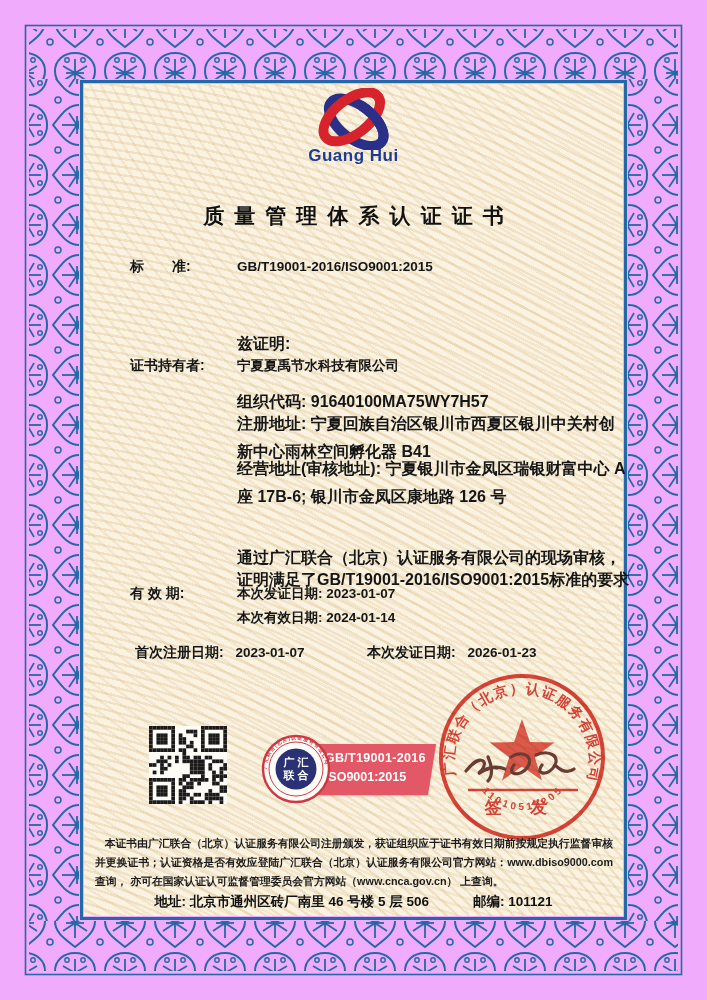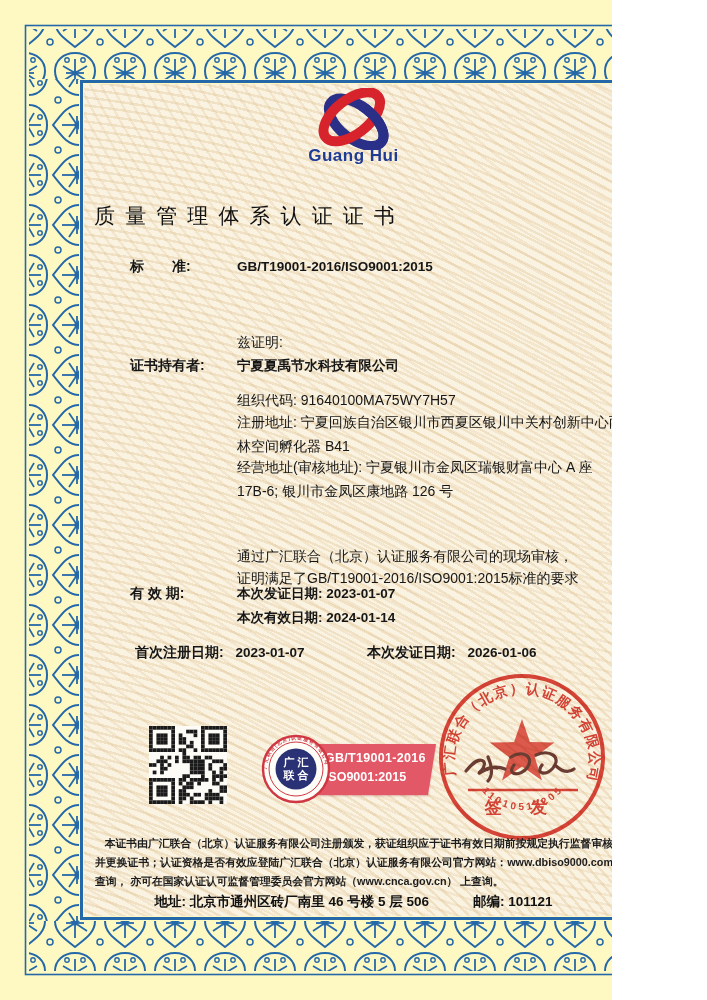--- a/index.html
+++ b/index.html
@@ -1,38 +1,38 @@
 <!DOCTYPE html>
 <html><head>
 <meta charset="utf-8">
 <style>
   html,body{margin:0;padding:0;background:#ffffff;}
-  #page{position:relative;width:612px;height:1000px;background:#fef9c3;overflow:hidden;
+  #page{position:relative;width:707px;height:1000px;background:#f0abfc;overflow:hidden;
         font-family:"Liberation Sans","DejaVu Sans",sans-serif;}
   
   #border-svg{position:absolute;left:0;top:0;width:707px;height:1000px;}
   
   #panel{position:absolute;left:84px;top:84px;width:539px;height:832px;
          background-color:#faf3e2;
          background-image:
            repeating-radial-gradient(circle at -30% 165%, rgba(219,184,128,.30) 0 2.4px, rgba(0,0,0,0) 2.4px 8px),
            repeating-radial-gradient(circle at 140% -45%, rgba(219,184,128,.22) 0 2.4px, rgba(0,0,0,0) 2.4px 9.5px);}
   .abs{position:absolute;}
   
   #logo-wrap{left:84px;top:88px;width:539px;text-align:center;}
   #brand-name{left:84px;top:146px;width:539px;text-align:center;font-weight:bold;
               font-size:17px;color:#1e3c96;letter-spacing:.5px;}
   
-  #cert-title{left:84px;top:202px;width:539px;font-size:21px;font-weight:normal;
+  #cert-title{left:84px;top:202px;width:539px;text-align:center;font-size:21px;font-weight:bold;
               color:#111;letter-spacing:.48em;text-indent:.48em;}
   
   .row{left:130px;color:#161616;font-weight:bold;font-size:14px;white-space:nowrap;}
   .row .lbl{display:inline-block;width:107px;font-size:14px;}
   .row .val{font-size:13.5px;}
-  .sub{left:237px;color:#161616;font-weight:normal;font-size:14px;width:388px;line-height:1.72;white-space:normal;}
+  .sub{left:237px;color:#161616;font-weight:bold;font-size:16px;width:388px;line-height:1.72;white-space:normal;}
   .nowrap{white-space:nowrap;}
   
   #qr{left:149px;top:726px;}
   
   #ribbon{left:294px;top:744px;width:138px;height:51px;background:#e35866;transform:skewX(-9deg);
           box-shadow:0 1px 2px rgba(160,40,50,.35);}
   #ribbon-inner{transform:skewX(9deg);padding:7px 0 0 30px;color:#fff;font-weight:bold;}
   #ribbon-line1{font-size:12.5px;letter-spacing:.3px;}
   #ribbon-line2{font-size:12.5px;margin-top:5px;}
   #emblem{left:261px;top:734px;}
@@ -123,21 +123,21 @@
   <div class="abs row" style="top:609px;left:237px">
     <span class="val">本次有效日期: 2024-01-14</span>
   </div>
 
   <div class="abs row" style="top:644px;left:135px">
     <span>首次注册日期:</span>
     <span class="val" style="margin-left:8px">2023-01-07</span>
   </div>
   <div class="abs row" style="top:644px;left:367px">
     <span>本次发证日期:</span>
-    <span class="val" style="margin-left:8px">2026-01-06</span>
+    <span class="val" style="margin-left:8px">2026-01-23</span>
   </div>
 
   <svg id="qr" class="abs" width="78" height="78" viewBox="0 0 21 21">
     <rect x="0" y="0" width="21" height="21" fill="#fdfbf6"></rect>
     <g id="qr-cells" fill="#1a1a1a">
         <rect x="10" y="1" width="1" height="1"></rect>
         <rect x="11" y="1" width="1" height="1"></rect>
         <rect x="12" y="1" width="1" height="1"></rect>
         <rect x="8" y="2" width="1" height="1"></rect>
         <rect x="12" y="2" width="1" height="1"></rect>

